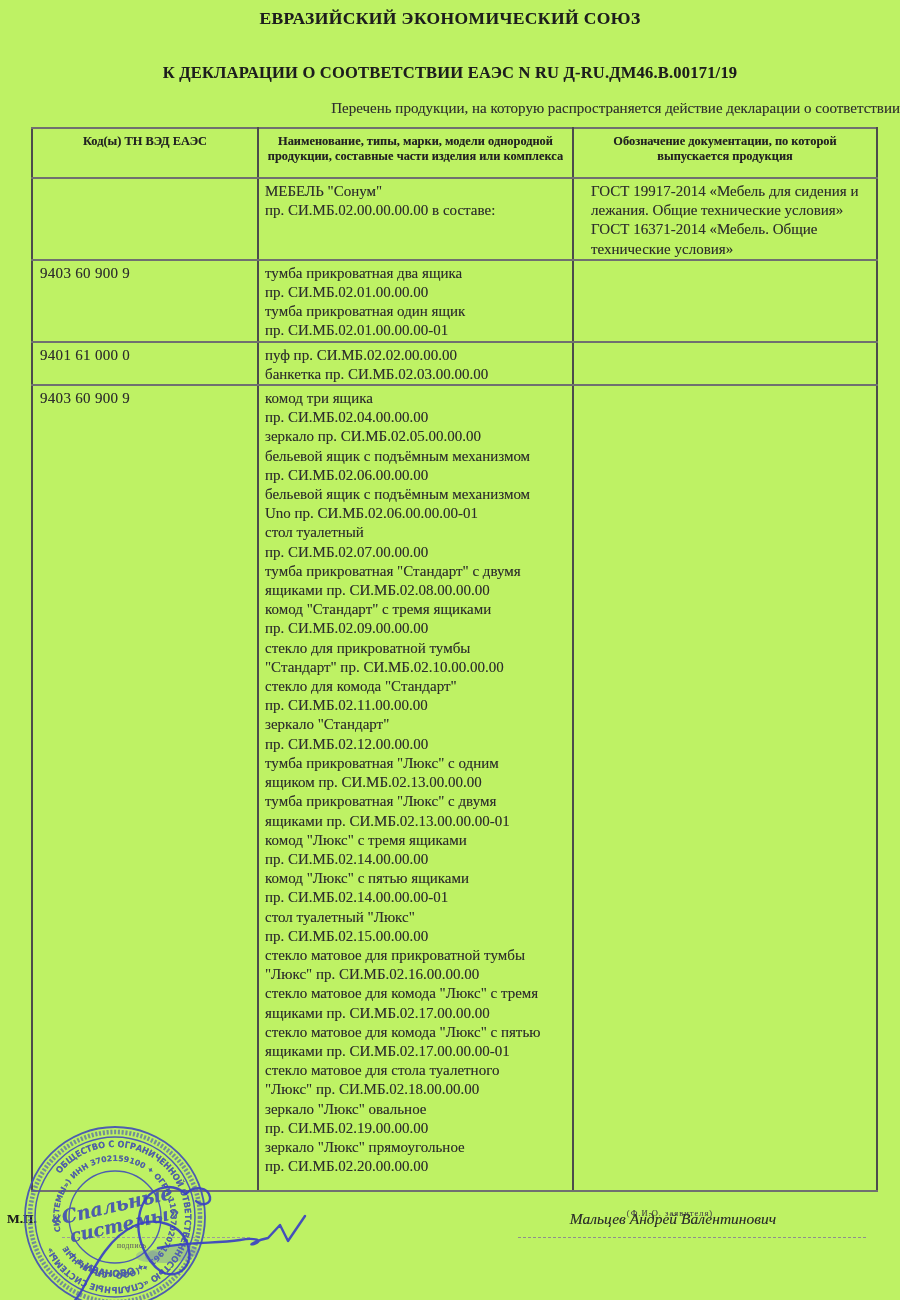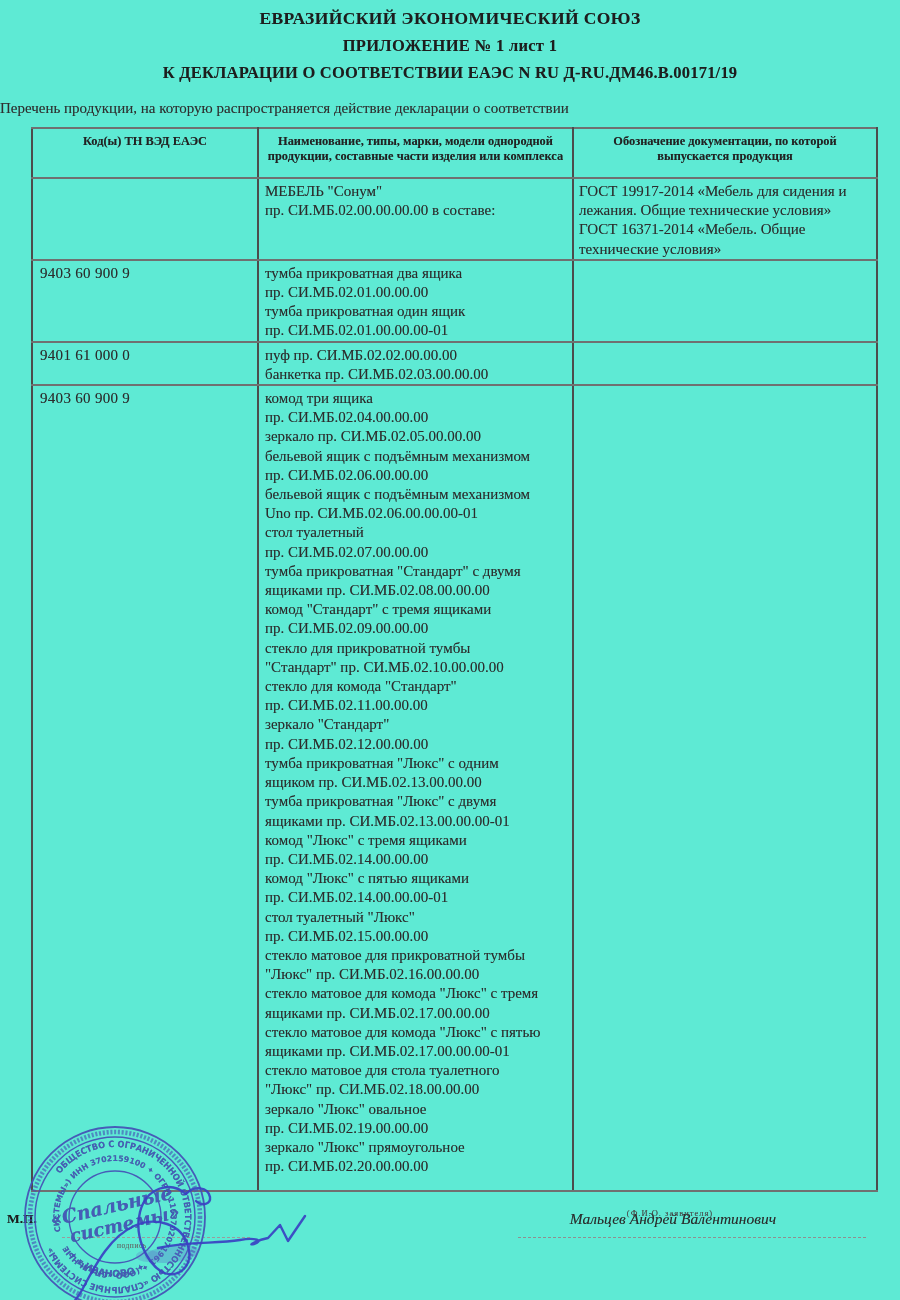--- a/index.html
+++ b/index.html
@@ -1,45 +1,45 @@
 <!DOCTYPE html>
 <html style="--stamp: #4552b6;"><head>
 <meta charset="utf-8">
 <style>
   :root { --stamp: #4552b6; --ink:#2a2a2a; }
   html,body { margin:0; padding:0; background:#ffffff; }
   .page {
-    position:relative; width:900px; height:1300px; background:#5eead4;
+    position:relative; width:900px; height:1300px; background:#bef264;
     font-family:"Liberation Serif", serif; color:var(--ink);
     overflow:hidden; text-shadow:0 0 .6px rgba(20,20,20,.35);
   }
   .doc-title { position:absolute; left:0; width:100%; text-align:center; font-weight:bold; color:#1d1d1d; }
   .t1 { top:8px;  font-size:17.5px; letter-spacing:.4px; }
   .t2 { top:36px; font-size:16.5px; letter-spacing:.3px; }
   .t3 { top:63px; font-size:16.5px; letter-spacing:.2px; }
-  .subtitle { position:absolute; top:100px; left:0; width:100%; text-align:left; font-size:15px; color:#303030; }
+  .subtitle { position:absolute; top:100px; left:0; width:100%; text-align:right; font-size:15px; color:#303030; }
 
   table.products {
     position:absolute; top:127px; left:31px; width:847px;
     border-collapse:collapse; table-layout:fixed;
   }
   .products th, .products td {
     border:2px solid; border-color:#707070 #4c4c4c #707070 #4c4c4c;
     vertical-align:top; overflow:hidden; box-sizing:border-box;
   }
   .products th {
     font-size:12.4px; line-height:15px; font-weight:bold; text-align:center;
     padding:5px 8px 0; color:#222;
   }
   .products td {
     font-size:15px; line-height:19.2px; white-space:pre-line; color:#2d2d2d;
     padding:3px 2px 0 6px;
   }
   td.code { padding-left:7px; letter-spacing:.3px; }
-  td.docs { padding-left:5px; }
+  td.docs { padding-left:17px; }
   tr.hdr { height:50px; } tr.r0 { height:81px; } tr.r1 { height:79px; }
   tr.r2 { height:28px; } tr.r3 { height:806px; }
 
   .mp { position:absolute; left:7px; top:1211px; font-size:13.5px; font-weight:bold; color:#1c1c1c; }
   .sigline-left  { position:absolute; left:62px;  top:1237px; width:188px; border-top:1.5px dashed #9b9b9b; }
   .sig-caption   { position:absolute; left:117px; top:1241px; font-size:7.5px; color:#6e6e6e; letter-spacing:.5px; }
   .applicant-name { position:absolute; left:520px; top:1210px; width:306px; text-align:center; font-size:15.5px; color:#2b2b2b;font-style:italic; }
   .sigline-right { position:absolute; left:518px; top:1237px; width:348px; border-top:1.5px dashed #8f8f8f; }
   .applicant-caption { position:absolute; left:500px; top:1208px; width:340px; text-align:center; font-size:8.5px; color:#4c4c4c; letter-spacing:1px; }
 
@@ -51,21 +51,20 @@
     position:absolute; left:0; top:1130px; width:340px; height:170px;
   }
   svg.signature path { fill:none; stroke:#3a41c2; stroke-width:2.4; stroke-linecap:round; stroke-linejoin:round; opacity:.92; }
 </style>
 </head>
 <body>
 
 <div class="page">
 
   <div class="doc-title t1">ЕВРАЗИЙСКИЙ ЭКОНОМИЧЕСКИЙ СОЮЗ</div>
-  <div class="doc-title t2">ПРИЛОЖЕНИЕ № 1 лист 1</div>
   <div class="doc-title t3">К ДЕКЛАРАЦИИ О СООТВЕТСТВИИ ЕАЭС N RU Д-RU.ДМ46.В.00171/19</div>
   <div class="subtitle">Перечень продукции, на которую распространяется действие декларации о соответствии</div>
 
   <table class="products">
     <colgroup>
         <col style="width:226px">
         <col style="width:315px">
         <col>
       </colgroup>
     <thead>

